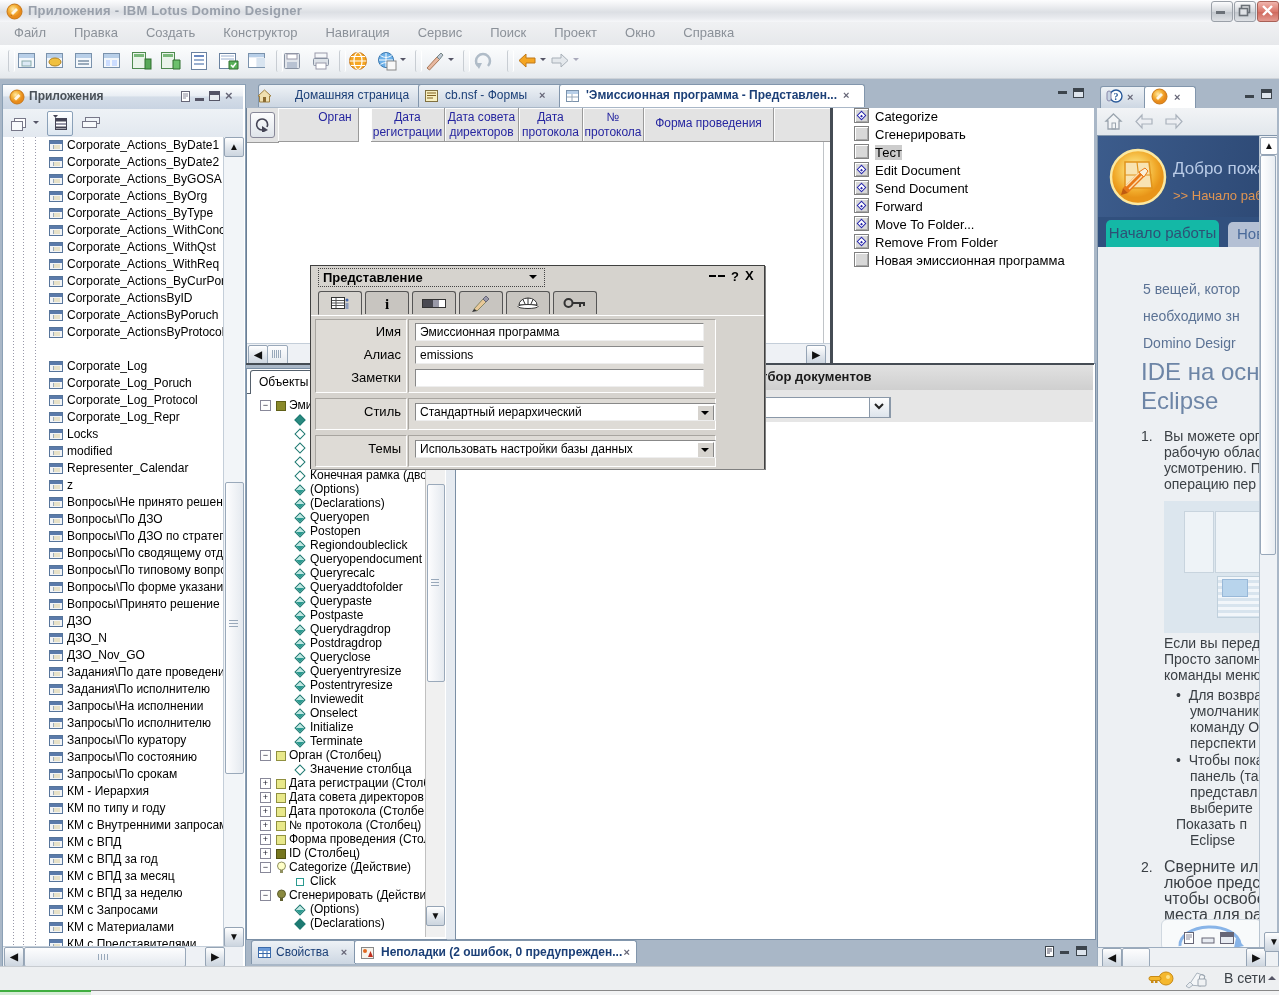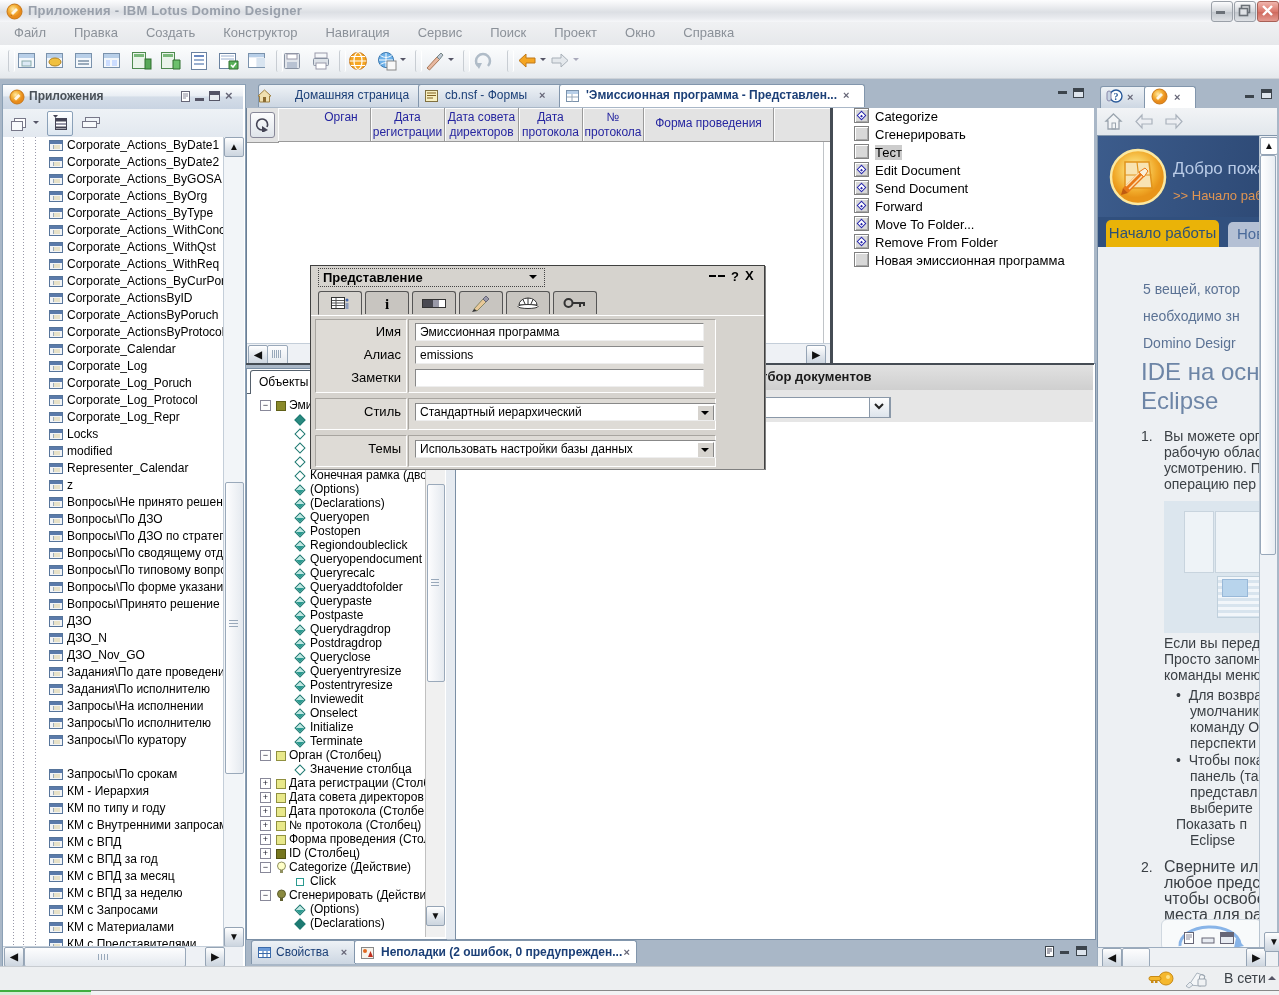--- a/index.html
+++ b/index.html
@@ -243,21 +243,20 @@
       <div class="trow" style="top:34px"><i class="tic"></i>Corporate_Actions_ByGOSA</div>
       <div class="trow" style="top:51px"><i class="tic"></i>Corporate_Actions_ByOrg</div>
       <div class="trow" style="top:68px"><i class="tic"></i>Corporate_Actions_ByType</div>
       <div class="trow" style="top:85px"><i class="tic"></i>Corporate_Actions_WithConcl</div>
       <div class="trow" style="top:102px"><i class="tic"></i>Corporate_Actions_WithQst</div>
       <div class="trow" style="top:119px"><i class="tic"></i>Corporate_Actions_WithReq</div>
       <div class="trow" style="top:136px"><i class="tic"></i>Corporate_Actions_ByCurPoruch</div>
       <div class="trow" style="top:153px"><i class="tic"></i>Corporate_ActionsByID</div>
       <div class="trow" style="top:170px"><i class="tic"></i>Corporate_ActionsByPoruch</div>
       <div class="trow" style="top:187px"><i class="tic"></i>Corporate_ActionsByProtocol</div>
-      <div class="trow" style="top:204px"><i class="tic"></i>Corporate_Calendar</div>
       <div class="trow" style="top:221px"><i class="tic"></i>Corporate_Log</div>
       <div class="trow" style="top:238px"><i class="tic"></i>Corporate_Log_Poruch</div>
       <div class="trow" style="top:255px"><i class="tic"></i>Corporate_Log_Protocol</div>
       <div class="trow" style="top:272px"><i class="tic"></i>Corporate_Log_Repr</div>
       <div class="trow" style="top:289px"><i class="tic"></i>Locks</div>
       <div class="trow" style="top:306px"><i class="tic"></i>modified</div>
       <div class="trow" style="top:323px"><i class="tic"></i>Representer_Calendar</div>
       <div class="trow" style="top:340px"><i class="tic"></i>z</div>
       <div class="trow" style="top:357px"><i class="tic"></i>Вопросы\Не принято решение</div>
       <div class="trow" style="top:374px"><i class="tic"></i>Вопросы\По ДЗО</div>
@@ -267,20 +266,21 @@
       <div class="trow" style="top:442px"><i class="tic"></i>Вопросы\По форме указаний</div>
       <div class="trow" style="top:459px"><i class="tic"></i>Вопросы\Принято решение</div>
       <div class="trow" style="top:476px"><i class="tic"></i>ДЗО</div>
       <div class="trow" style="top:493px"><i class="tic"></i>ДЗО_N</div>
       <div class="trow" style="top:510px"><i class="tic"></i>ДЗО_Nov_GO</div>
       <div class="trow" style="top:527px"><i class="tic"></i>Задания\По дате проведения</div>
       <div class="trow" style="top:544px"><i class="tic"></i>Задания\По исполнителю</div>
       <div class="trow" style="top:561px"><i class="tic"></i>Запросы\На исполнении</div>
       <div class="trow" style="top:578px"><i class="tic"></i>Запросы\По исполнителю</div>
       <div class="trow" style="top:595px"><i class="tic"></i>Запросы\По куратору</div>
+      <div class="trow" style="top:612px"><i class="tic"></i>Запросы\По состоянию</div>
       <div class="trow" style="top:629px"><i class="tic"></i>Запросы\По срокам</div>
       <div class="trow" style="top:646px"><i class="tic"></i>КМ - Иерархия</div>
       <div class="trow" style="top:663px"><i class="tic"></i>КМ по типу и году</div>
       <div class="trow" style="top:680px"><i class="tic"></i>КМ с Внутренними запросами</div>
       <div class="trow" style="top:697px"><i class="tic"></i>КМ с ВПД</div>
       <div class="trow" style="top:714px"><i class="tic"></i>КМ с ВПД за год</div>
       <div class="trow" style="top:731px"><i class="tic"></i>КМ с ВПД за месяц</div>
       <div class="trow" style="top:748px"><i class="tic"></i>КМ с ВПД за неделю</div>
       <div class="trow" style="top:765px"><i class="tic"></i>КМ с Запросами</div>
       <div class="trow" style="top:782px"><i class="tic"></i>КМ с Материалами</div>
@@ -323,21 +323,21 @@
       </svg>
   </div>
   <div id="view" class="ab">
     <div class="ab" style="left:0;top:0;width:31px;height:34px;background:#e3e3e3;border-right:1px solid #9a9a9a;border-bottom:1px solid #9a9a9a;">
       <span class="ab" style="left:3px;top:4px;width:23px;height:24px;border:1px solid #889;border-radius:3px;background:linear-gradient(#fdfdfe,#dfe4ea)"></span>
       <svg class="ab" style="left:7px;top:9px" width="16" height="15">
           <path d="M13 10 A5.5 5.5 0 1 0 8 13" fill="none" stroke="#445" stroke-width="1.6"></path>
           <path d="M8 9 L14 13 L8 16 Z" fill="#445"></path>
         </svg>
     </div>
-    <div class="hcell ab" style="left:31px;width:93px;padding-left:34px;">Орган</div>
+    <div class="hcell ab" style="left:31px;width:81px;padding-left:34px;">Орган</div>
     <div class="hcell ab" style="left:124px;width:74px;">Дата регистрации</div>
     <div class="hcell ab" style="left:198px;width:74px;">Дата совета директоров</div>
     <div class="hcell ab" style="left:272px;width:64px;">Дата протокола</div>
     <div class="hcell ab" style="left:336px;width:61px;">№ протокола</div>
     <div class="hcell ab" style="left:397px;width:130px;line-height:26px;">Форма проведения</div>
     <div class="hcell ab" style="left:527px;width:57px;border-right:none;"></div>
     <span class="ab" style="left:576px;top:34px;width:1px;height:201px;background:#c0c4c8;"></span>
     <div class="ab" style="left:0;top:235px;width:584px;height:20px;background:#eef1f5;border-top:1px solid #c4ced9;">
       <span class="sbtn ab" style="left:1px;top:1px">◀</span>
       <span class="sthumbh ab" style="left:20px;top:1px;width:19px;height:18px"></span>
@@ -575,21 +575,21 @@
             <path d="M28 14 l1.5 13 h13 M16 27 h13" stroke="#e0941c" stroke-width="1.2" fill="none"></path>
             <path d="M14 40 L30 24 L35 29 L19 45 Z" fill="#e87818"></path>
             <path d="M30 24 L36 20 L39 23 L35 29 Z" fill="#f8f0dc" stroke="#e87818"></path>
             <path d="M14 40 L19 45 L12 47 Z" fill="#c05a10"></path>
             <path d="M20 41 L33 28 M17 38 L30 25" stroke="#fce0b0" stroke-width="1.5"></path>
           </svg>
         <span class="ab" style="left:75px;top:23px;color:#b9cbe7;font-size:17px;white-space:nowrap;">Добро пожа</span>
         <span class="ab" style="left:75px;top:52px;color:#e09552;font-size:13px;white-space:nowrap;">&gt;&gt; Начало раб</span>
       </div>
       <div class="ab" style="left:0;top:81px;width:162px;height:30px;background:#31507e;">
-        <span class="ab" style="left:8px;top:3px;width:113px;height:27px;background:#eab308;border-radius:5px 5px 0 0;color:#2d5176;font-size:15px;text-align:center;line-height:26px;">Начало работы</span>
+        <span class="ab" style="left:8px;top:3px;width:113px;height:27px;background:#14b8a6;border-radius:5px 5px 0 0;color:#2d5176;font-size:15px;text-align:center;line-height:26px;">Начало работы</span>
         <span class="ab" style="left:130px;top:5px;width:40px;height:25px;background:#b4c0d4;border-radius:5px 5px 0 0;color:#4a6a9a;font-size:15px;padding-left:9px;line-height:24px;">Нов</span>
       </div>
       <div class="ab" style="left:45px;top:140px;width:130px;color:#5b7294;font-size:14px;line-height:27px;white-space:nowrap;">5 вещей, котор<br>необходимо зн<br>Domino Desigr</div>
       <div class="ab" style="left:43px;top:221px;width:130px;color:#6d85a6;font-size:24px;line-height:29px;white-space:nowrap;">IDE на осн<br>Eclipse</div>
       <div class="ab" style="left:43px;top:292px;color:#3a3f44;font-size:14px;line-height:16px;white-space:nowrap;">1.</div>
       <div class="ab" style="left:66px;top:292px;color:#3a3f44;font-size:14px;line-height:16px;white-space:nowrap;">Вы можете орг<br>рабочую облас<br>усмотрению. П<br>операцию пер</div>
       <div class="ab" style="left:66px;top:365px;width:113px;height:132px;background:#dce6ee;">
         <span class="ab" style="left:20px;top:10px;width:28px;height:60px;background:#eef3f7;border:1px solid #c8d4de"></span>
         <span class="ab" style="left:51px;top:10px;width:55px;height:60px;background:#eef3f7;border:1px solid #c8d4de"></span>
         <span class="ab" style="left:53px;top:75px;width:52px;height:40px;background:repeating-linear-gradient(#f2f6fa 0 3px,#d8e4ee 3px 6px);border:1px solid #c0d0dc"></span>

